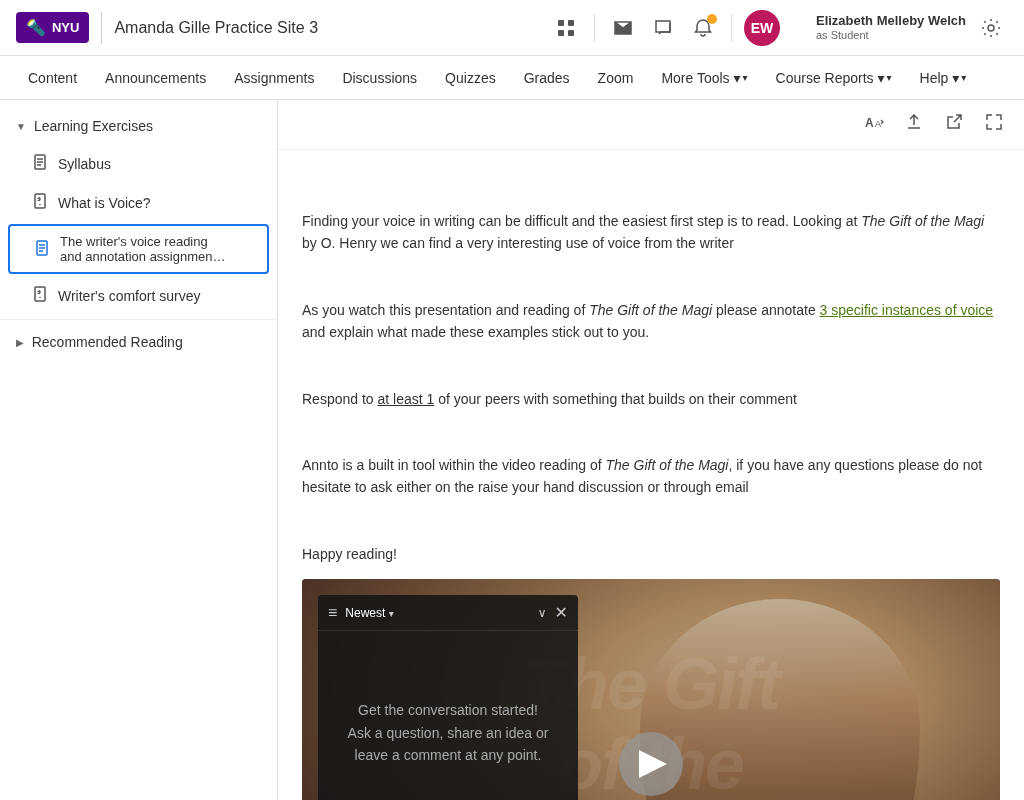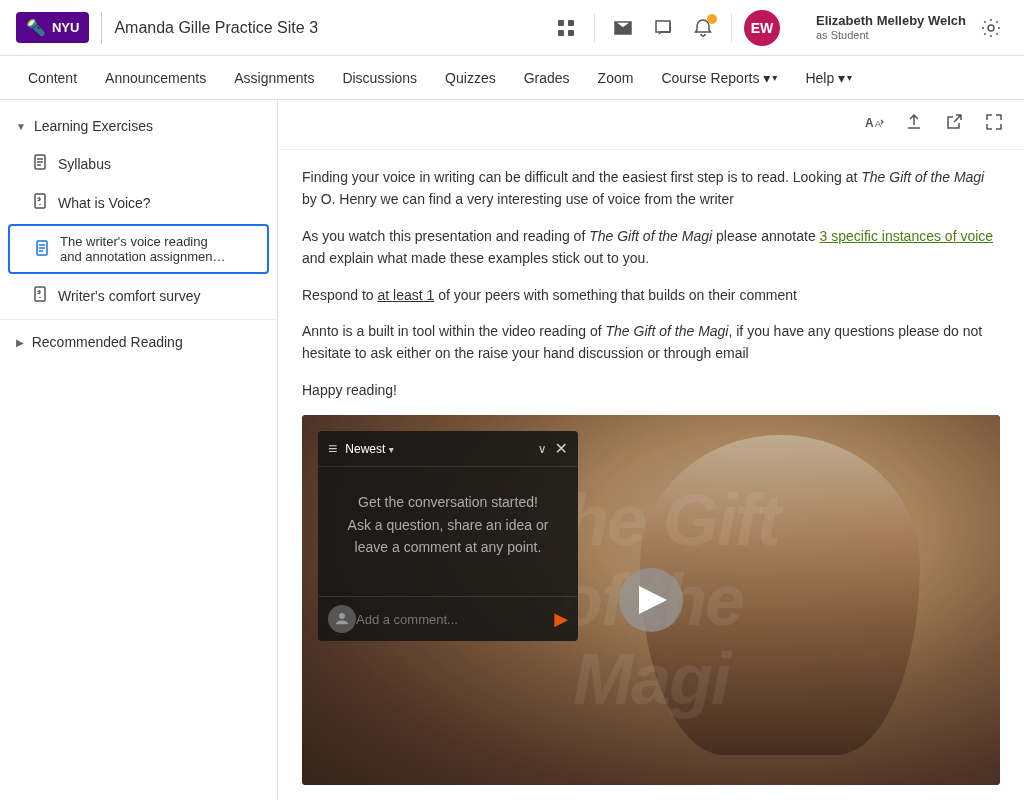--- a/index.html
+++ b/index.html
@@ -82,21 +82,21 @@
 
     
     .content-area { flex: 1; overflow-y: auto; padding: 0; background: #fff; }
     .content-toolbar {
       display: flex; justify-content: flex-end; align-items: center;
       padding: 8px 16px; gap: 12px; border-bottom: 1px solid #f0f0f0;
     }
     .toolbar-icon { font-size: 18px; color: #555; cursor: pointer; background: none; border: none; padding: 4px; }
 
     .content-body { padding: 16px 24px; }
-    .content-body p { margin-bottom: 14px; line-height: 1.6; font-size: 14px; }
+    .content-body p { margin-bottom: 14px; line-height: 1.6; font-size: 14px; margin-top: 44px; }
     .underline-link { text-decoration: underline; color: #4d7c0f; cursor: pointer; }
     .underline-only { text-decoration: underline; }
 
     
     .video-container {
       position: relative; width: 100%; background: #1a1a1a; border-radius: 4px;
       margin-top: 8px; overflow: hidden;
     }
     .video-bg {
       width: 100%; height: 370px; position: relative; overflow: hidden;
@@ -219,20 +219,21 @@
 </div>
 
 <nav class="nav-bar">
   <button class="nav-item">Content</button>
   <button class="nav-item">Announcements</button>
   <button class="nav-item">Assignments</button>
   <button class="nav-item">Discussions</button>
   <button class="nav-item">Quizzes</button>
   <button class="nav-item">Grades</button>
   <button class="nav-item">Zoom</button>
+  <button class="nav-item has-dropdown">More Tools ▾</button>
   <button class="nav-item has-dropdown">Course Reports ▾</button>
   <button class="nav-item has-dropdown">Help ▾</button>
 </nav>
 
 <div class="main-layout">
 
   <aside class="sidebar">
 
     <div class="sidebar-section-header">
       <span class="arrow">▼</span>

